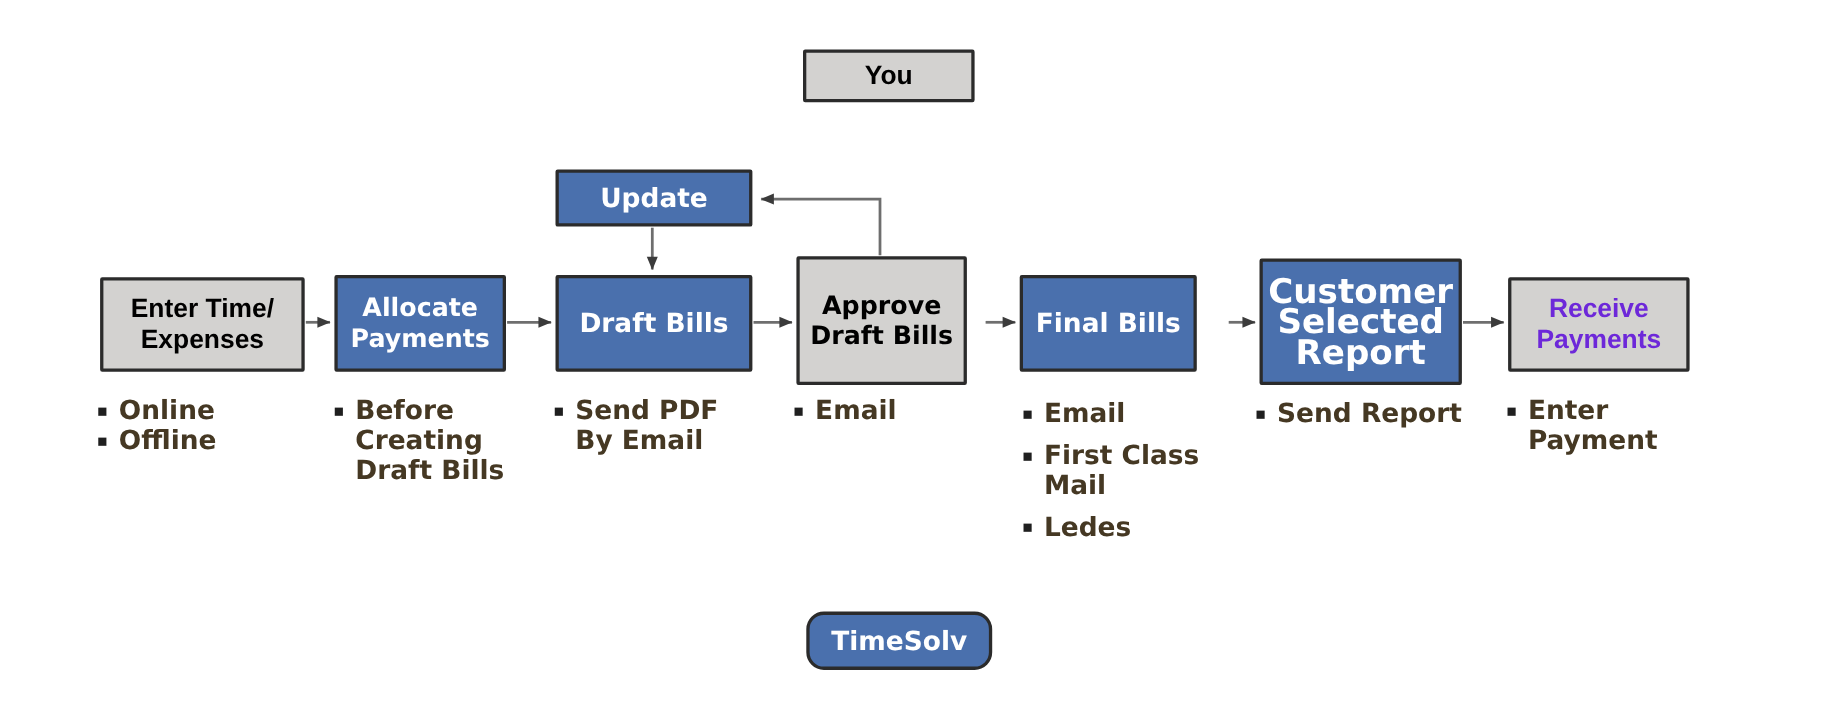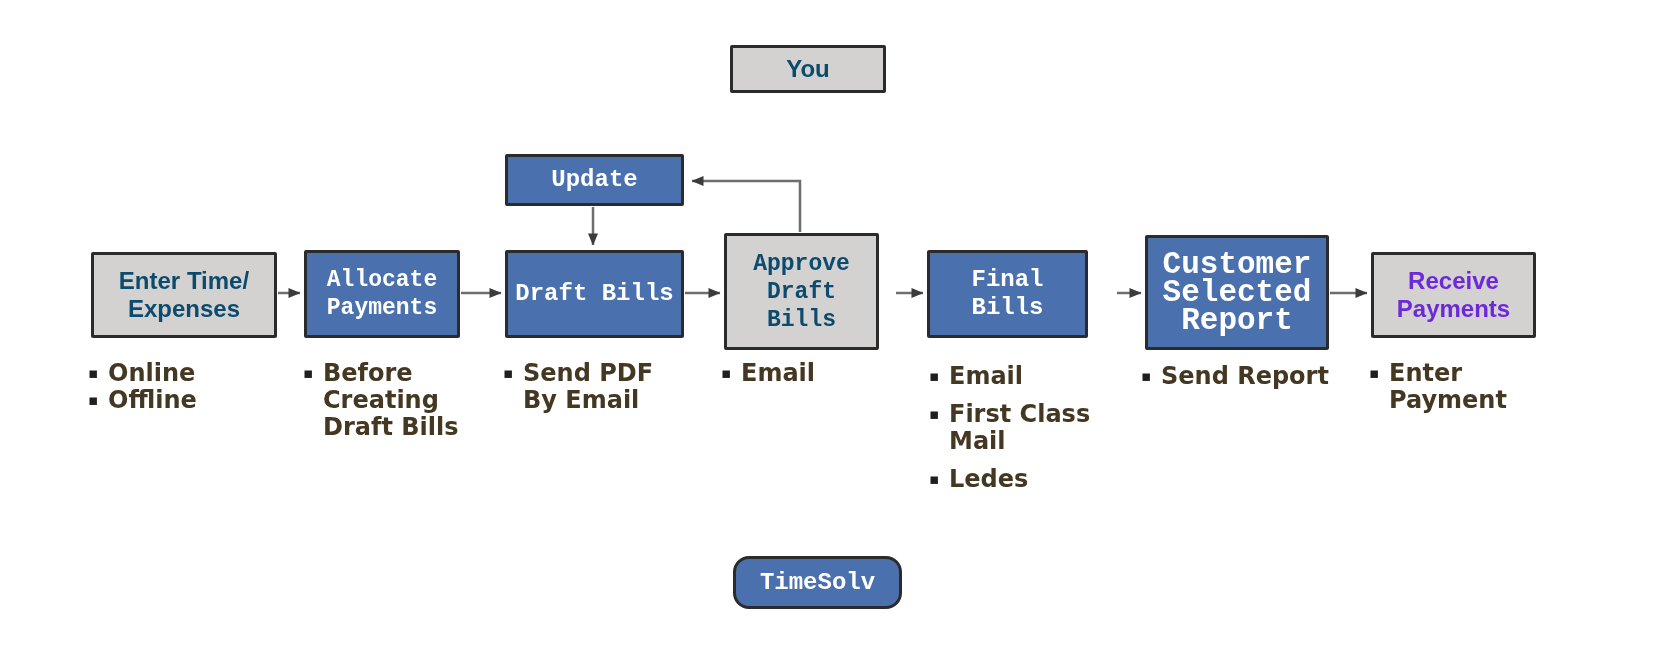--- a/index.html
+++ b/index.html
@@ -6,24 +6,23 @@
   body{
     width:1662px;height:662px;position:relative;background:#ffffff;
     font-family:"DejaVu Sans",sans-serif;overflow:hidden;
   }
   .box{
     position:absolute;box-sizing:border-box;
     border:3px solid #2b2b2b;border-radius:2px;
     display:flex;align-items:center;justify-content:center;
     text-align:center;font-weight:bold;font-size:24px;line-height:28px;
     white-space:pre-line;
-    font-family:Liberation Mono, monospace;
   }
   .box-blue{background:#4a70ad;color:#ffffff;}
-  .box-gray{background:#d3d2d0;color:#0c4a6e;}
+  .box-gray{background:#d3d2d0;color:#000000;}
   .box-gray.black-text{color:#6d28d9;}
   .arial{font-family:"Liberation Sans",sans-serif;}
 
   
   .b-you      {left:730px; top:45px;  width:156px; height:48px;}
   .b-update   {left:505px; top:154px; width:179px; height:52px;}
   .b-enter    {left:91px;  top:252px; width:186px; height:86px;}
   .b-allocate {left:304px; top:250px; width:156px; height:88px; font-size:23px;}
   .b-draft    {left:505px; top:250px; width:179px; height:88px;}
   .b-approve  {left:724px; top:233px; width:155px; height:117px; font-size:23px;}

